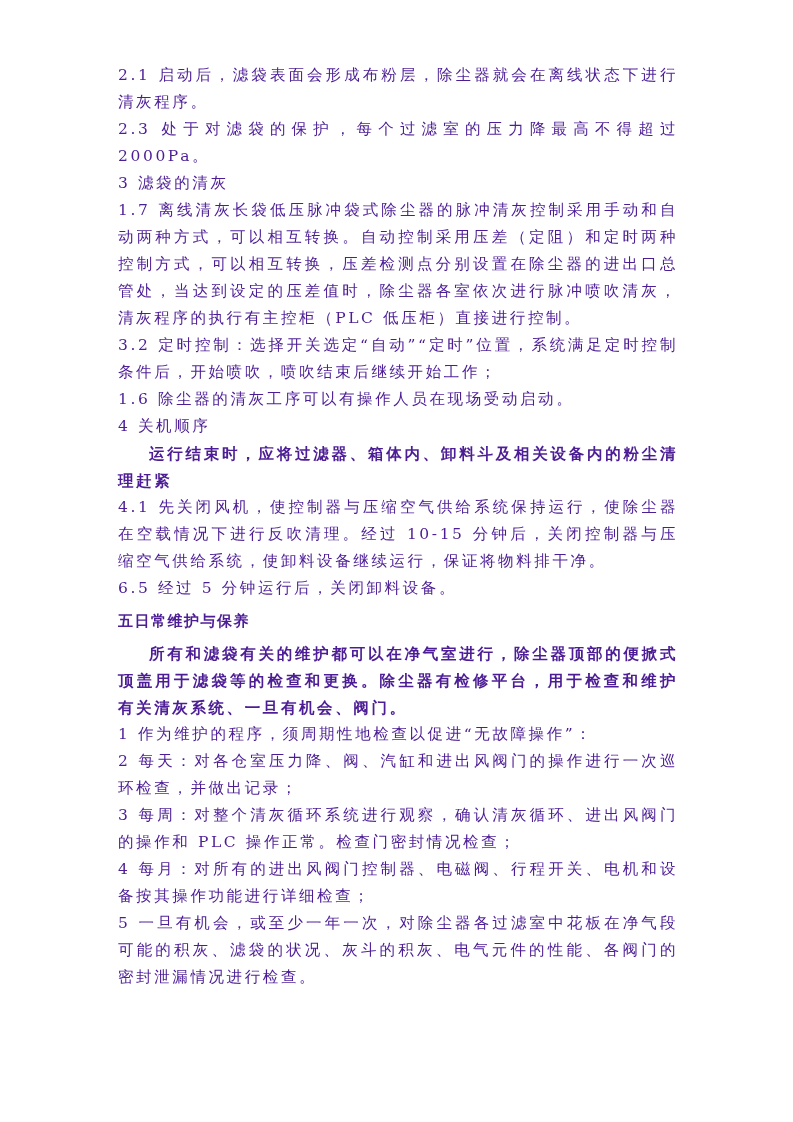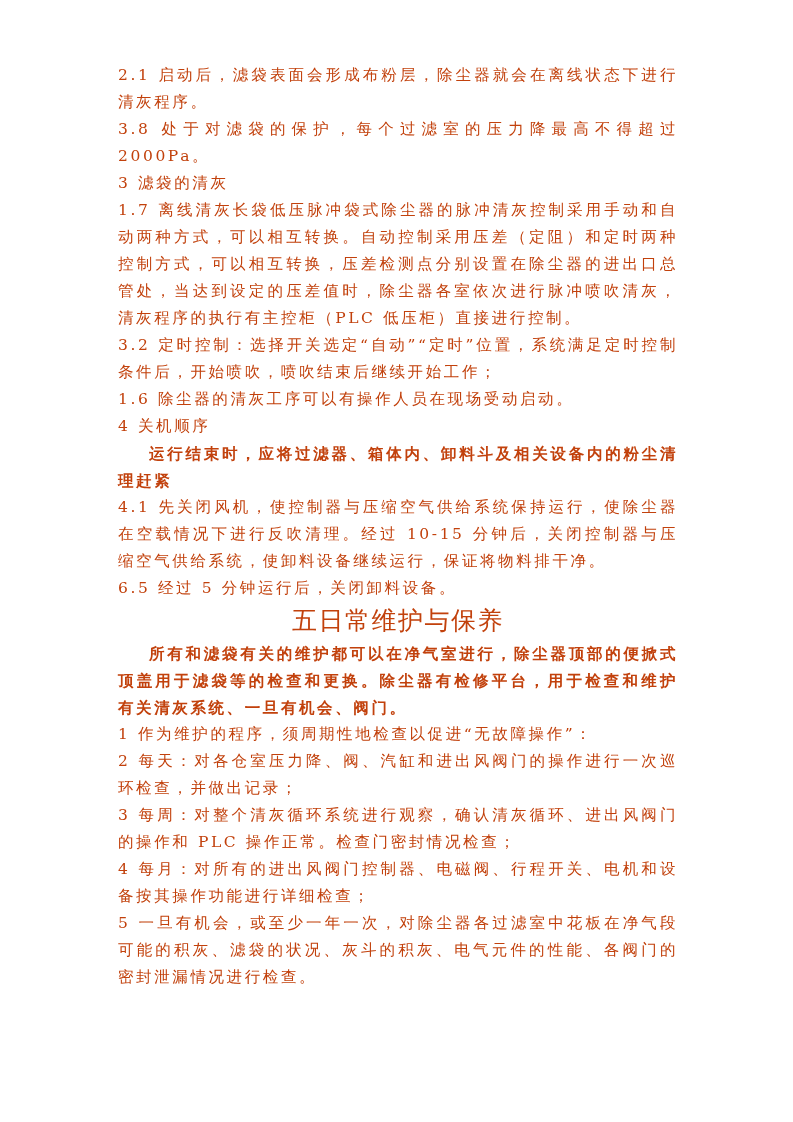--- a/index.html
+++ b/index.html
@@ -13,48 +13,47 @@
     position: relative;
     overflow: hidden;
   }
   .page {
     position: absolute;
     left: 118px;
     top: 62px;
     width: 560px;
     font-family: "DejaVu Serif", "Liberation Serif", serif;
     font-size: 15.5px;
-    color: #c2410c;
+    color: #4c1d95;
     line-height: 27px;
     letter-spacing: 2.6px;
   }
   .para {
     margin: 0;
     text-align: justify;
     text-justify: inter-ideograph;
   }
   .indent {
     text-indent: 2em;
     font-weight: bold;
   }
   .heading {
-    font-size: 25px;
+    font-size: 15px;
     line-height: 30px;
     margin: 4px 0 4px 0;
     letter-spacing: 1.5px;
-    font-weight: normal;
-    text-align: center;
+    font-weight: bold;
   }
 </style>
 </head>
 <body>
 
 <div class="page">
   <p class="para">2.1 启动后，滤袋表面会形成布粉层，除尘器就会在离线状态下进行清灰程序。</p>
-  <p class="para">3.8 处于对滤袋的保护，每个过滤室的压力降最高不得超过 2000Pa。</p>
+  <p class="para">2.3 处于对滤袋的保护，每个过滤室的压力降最高不得超过 2000Pa。</p>
   <p class="para">3 滤袋的清灰</p>
   <p class="para">1.7 离线清灰长袋低压脉冲袋式除尘器的脉冲清灰控制采用手动和自动两种方式，可以相互转换。自动控制采用压差（定阻）和定时两种控制方式，可以相互转换，压差检测点分别设置在除尘器的进出口总管处，当达到设定的压差值时，除尘器各室依次进行脉冲喷吹清灰，清灰程序的执行有主控柜（PLC 低压柜）直接进行控制。</p>
   <p class="para">3.2 定时控制：选择开关选定“自动”“定时”位置，系统满足定时控制条件后，开始喷吹，喷吹结束后继续开始工作；</p>
   <p class="para">1.6 除尘器的清灰工序可以有操作人员在现场受动启动。</p>
   <p class="para">4 关机顺序</p>
   <p class="para indent">运行结束时，应将过滤器、箱体内、卸料斗及相关设备内的粉尘清理赶紧</p>
   <p class="para">4.1 先关闭风机，使控制器与压缩空气供给系统保持运行，使除尘器在空载情况下进行反吹清理。经过 10-15 分钟后，关闭控制器与压缩空气供给系统，使卸料设备继续运行，保证将物料排干净。</p>
   <p class="para">6.5 经过 5 分钟运行后，关闭卸料设备。</p>
 
   <h2 class="heading">五日常维护与保养</h2>

